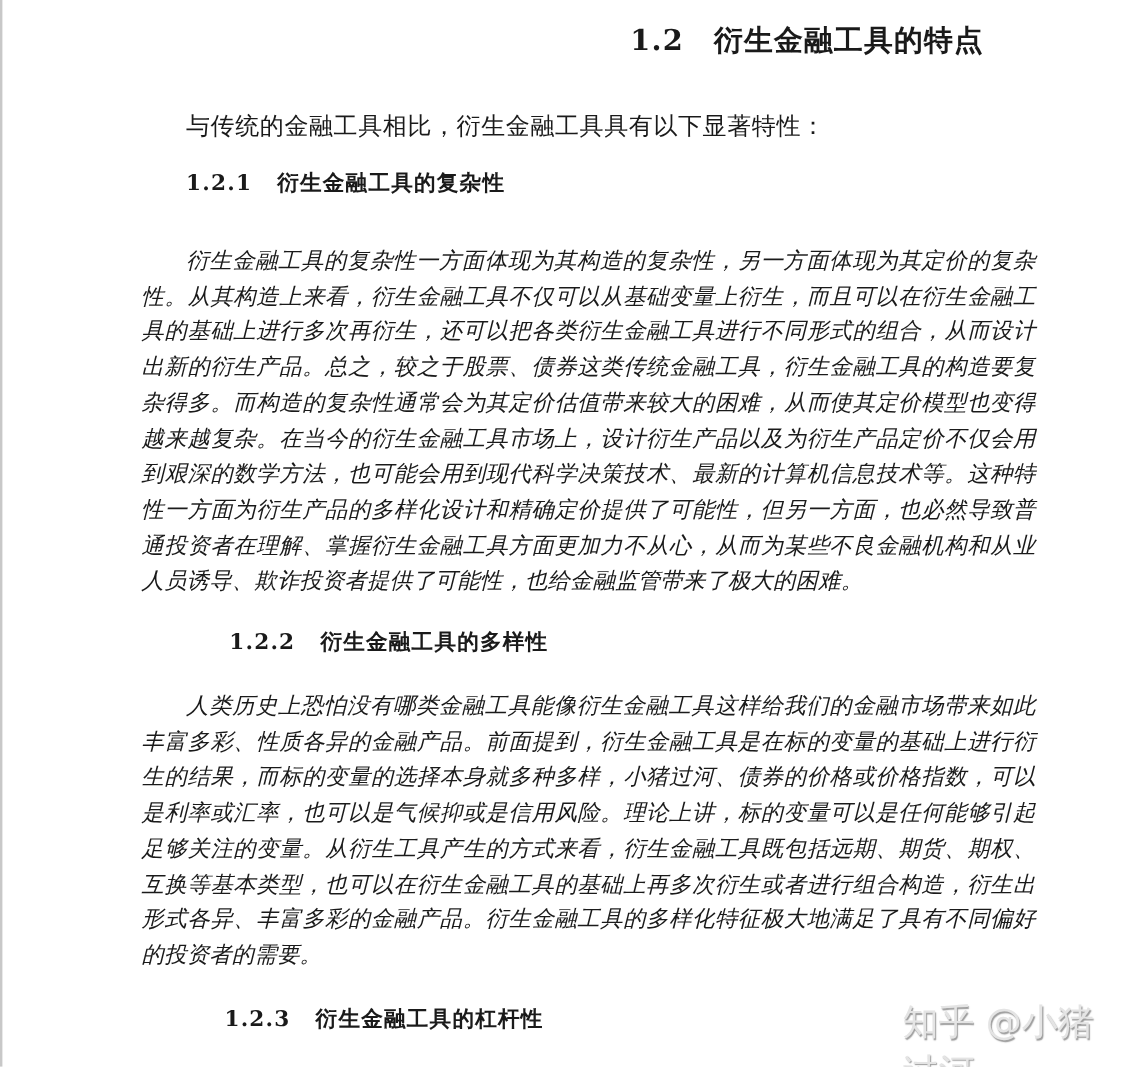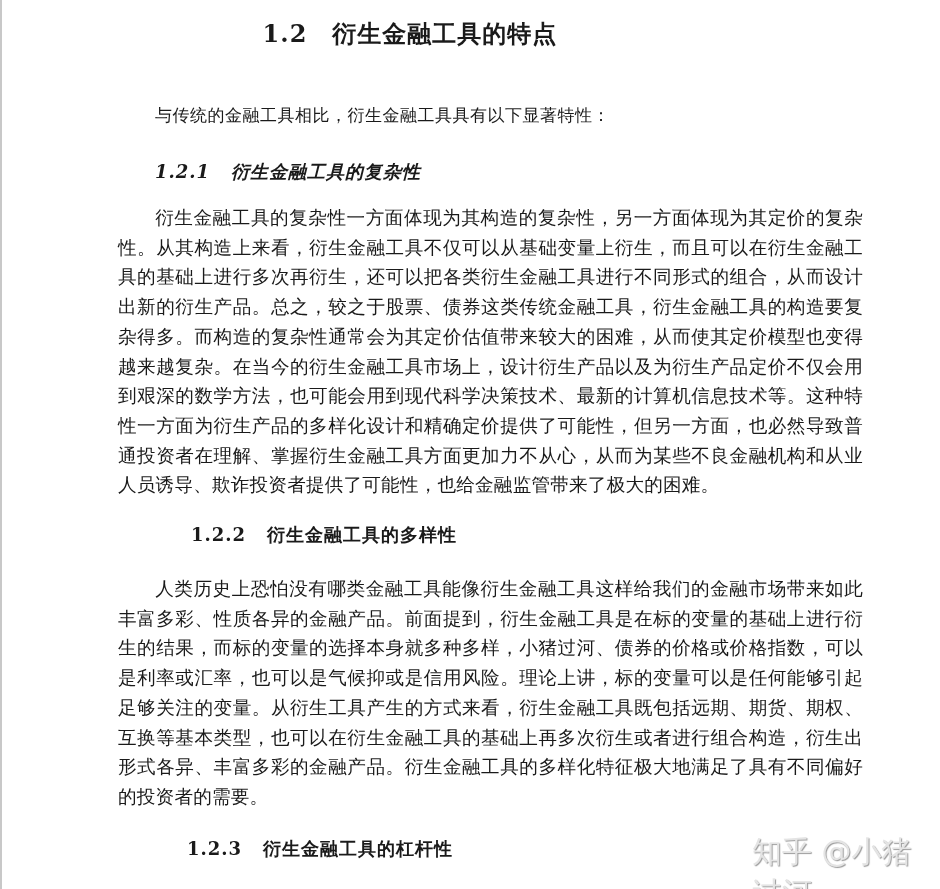--- a/index.html
+++ b/index.html
@@ -3,51 +3,51 @@
 <meta charset="utf-8">
 <style>
   html, body { margin: 0; padding: 0; background: #ffffff; }
   body {
     width: 940px; height: 889px; overflow: hidden; position: relative;
     font-family: "DejaVu Serif", "Liberation Serif", serif;
     color: #1a1a1a;
   }
   .left-edge { position: absolute; left: 0; top: 0; width: 2px; height: 889px; background: #c8c8c8; }
   .page-title {
-    position: absolute; left: 0; width: 820px; top: 18px; text-align: center;
+    position: absolute; left: 0; width: 820px; top: 18px; text-align: right;
     font-size: 24px; font-weight: bold; letter-spacing: 1px;
   }
   .intro {
-    position: absolute; left: 155px; top: 104px; font-size: 17px; letter-spacing: 0.5px;
+    position: absolute; left: 155px; top: 92px; font-size: 20px; letter-spacing: 0.5px;
   }
   .sec-heading {
     position: absolute; left: 155px; font-size: 18px; font-weight: bold; letter-spacing: 1px;
   }
   .sec-heading .num { display: inline-block; width: 76px; }
   .para {
     position: absolute; left: 118px; width: 745px; font-size: 18.6px; line-height: 29.7px;
-    text-align: justify; letter-spacing: 0.2px;
+    text-align: justify; letter-spacing: 0.2px; font-style: italic;
   }
   .para p { margin: 0; text-indent: 2em; }
   .watermark {
     position: absolute; left: 752px; top: 832px; font-family: "DejaVu Sans", sans-serif;
     font-size: 30px; color: #e4e4e4;
     text-shadow: 1px 1px 1px #9a9a9a;
   }
 </style>
 </head>
 <body>
 
 <div class="left-edge"></div>
 
 <div class="page-title">1.2　衍生金融工具的特点</div>
 
 <div class="intro">与传统的金融工具相比，衍生金融工具具有以下显著特性：</div>
 
-<div class="sec-heading" style="top:160px;font-style:italic;">
+<div class="sec-heading" style="top:140px;">
   <span class="num">1.2.1</span><span>衍生金融工具的复杂性</span>
 </div>
 <div class="para" style="top:203px;">
   <p>衍生金融工具的复杂性一方面体现为其构造的复杂性，另一方面体现为其定价的复杂性。从其构造上来看，衍生金融工具不仅可以从基础变量上衍生，而且可以在衍生金融工具的基础上进行多次再衍生，还可以把各类衍生金融工具进行不同形式的组合，从而设计出新的衍生产品。总之，较之于股票、债券这类传统金融工具，衍生金融工具的构造要复杂得多。而构造的复杂性通常会为其定价估值带来较大的困难，从而使其定价模型也变得越来越复杂。在当今的衍生金融工具市场上，设计衍生产品以及为衍生产品定价不仅会用到艰深的数学方法，也可能会用到现代科学决策技术、最新的计算机信息技术等。这种特性一方面为衍生产品的多样化设计和精确定价提供了可能性，但另一方面，也必然导致普通投资者在理解、掌握衍生金融工具方面更加力不从心，从而为某些不良金融机构和从业人员诱导、欺诈投资者提供了可能性，也给金融监管带来了极大的困难。</p>
 </div>
 
 <div class="sec-heading" style="top:523px;margin-left:36px;">
   <span class="num">1.2.2</span><span>衍生金融工具的多样性</span>
 </div>
 <div class="para" style="top:574px;">

